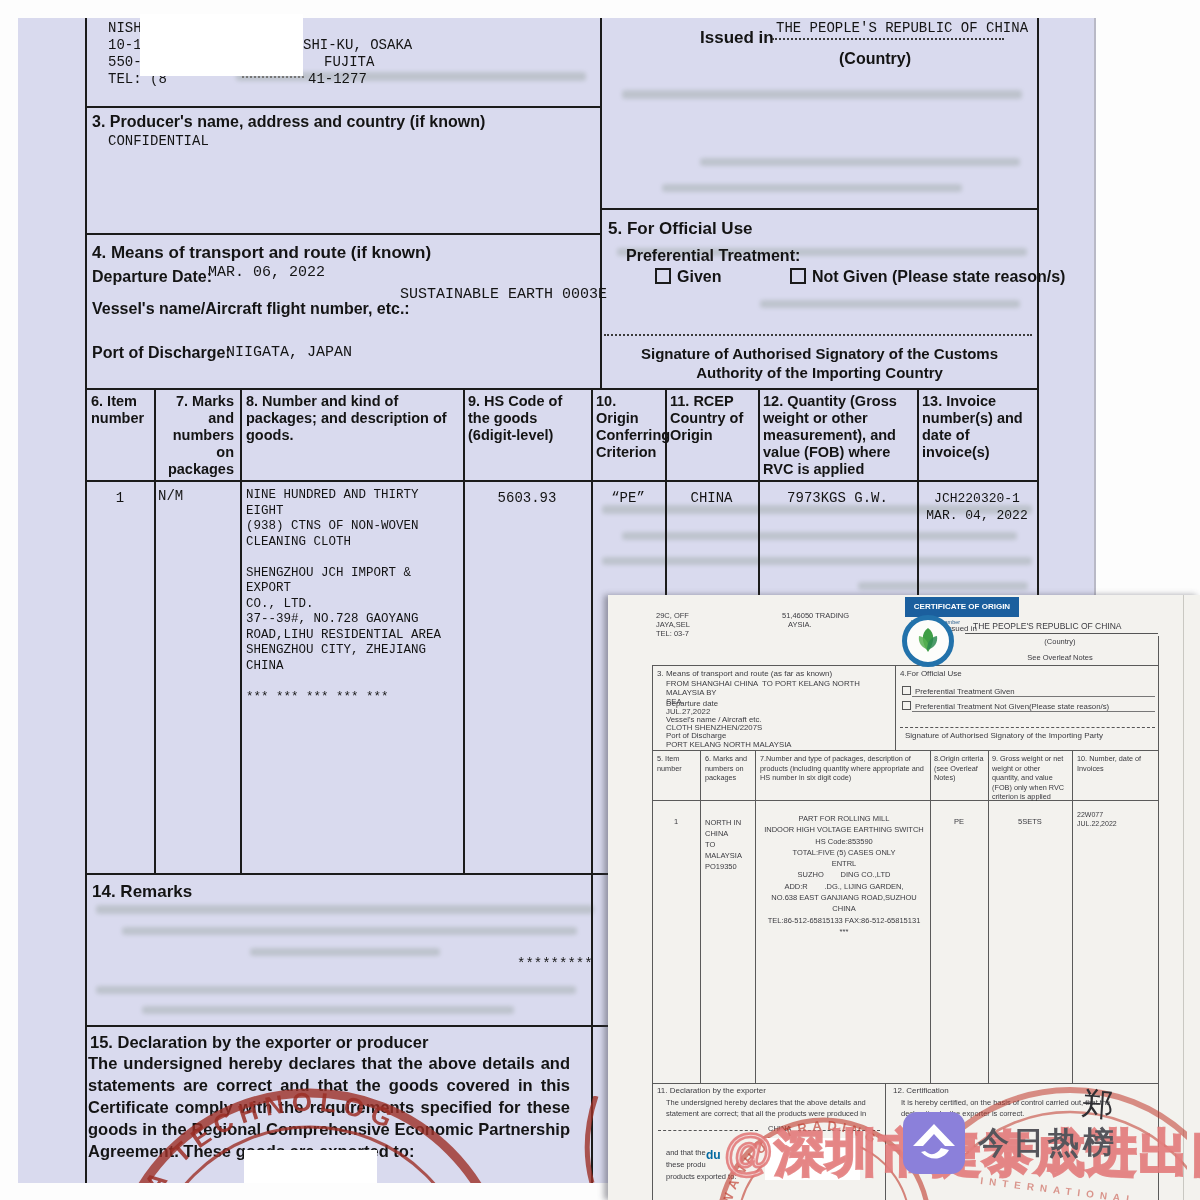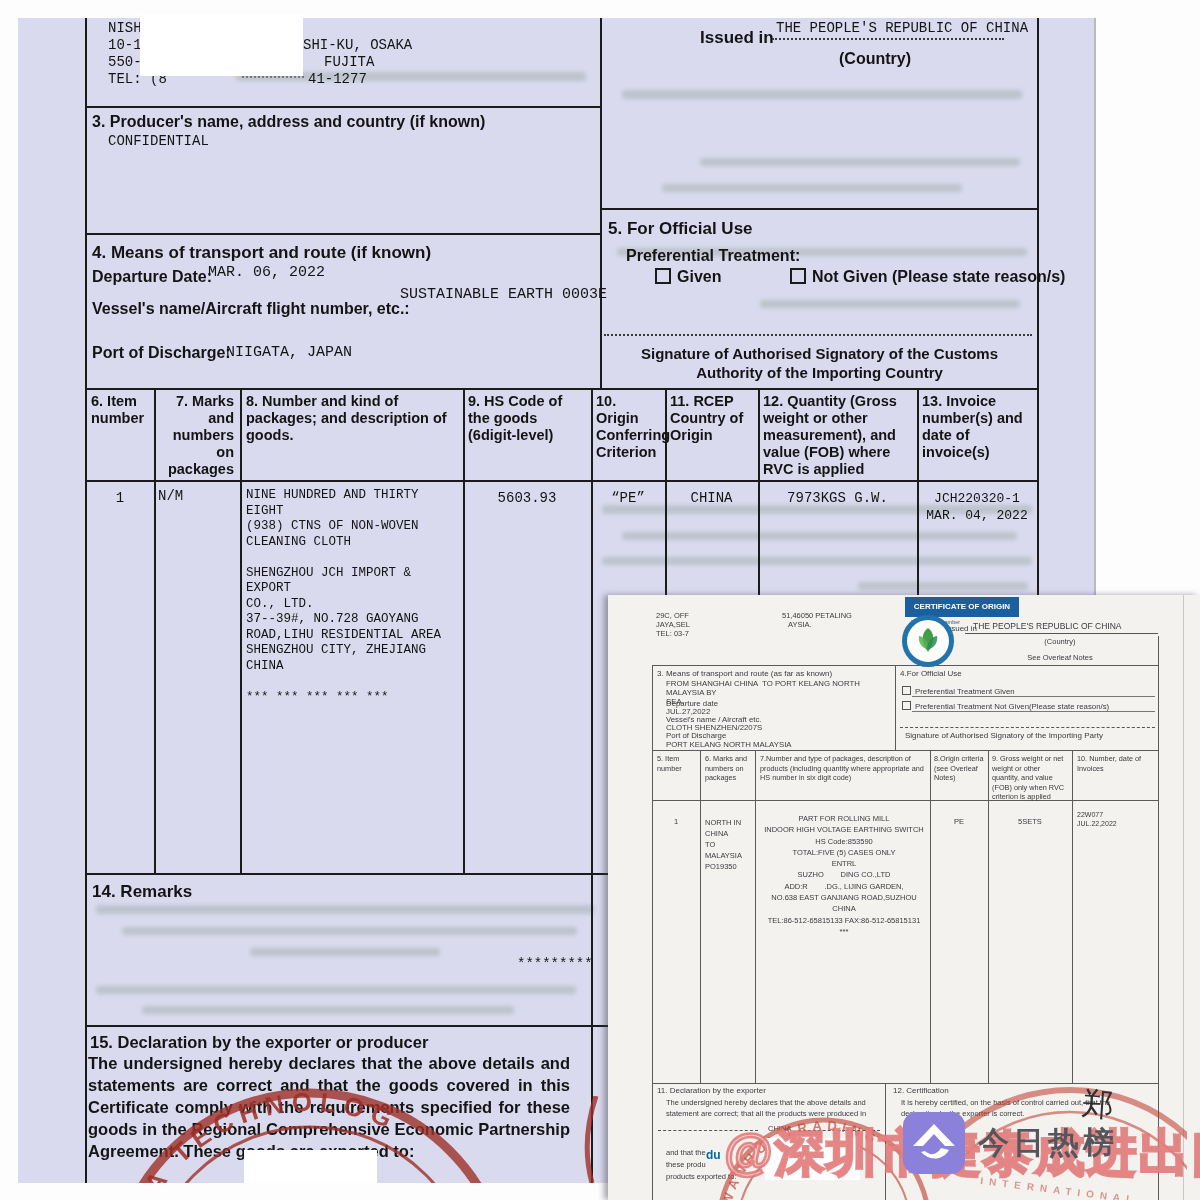--- a/index.html
+++ b/index.html
@@ -168,21 +168,21 @@
 <div class="vl2" style="left:1158px;top:636px;height:564px;z-index:12;"></div>
 <div class="vl2" style="left:895px;top:665px;height:85px;z-index:12;"></div>
 <div class="vl2" style="left:700px;top:750px;height:333px;z-index:12;"></div>
 <div class="vl2" style="left:755px;top:750px;height:333px;z-index:12;"></div>
 <div class="vl2" style="left:930px;top:750px;height:333px;z-index:12;"></div>
 <div class="vl2" style="left:988px;top:750px;height:333px;z-index:12;"></div>
 <div class="vl2" style="left:1072px;top:750px;height:333px;z-index:12;"></div>
 <div class="vl2" style="left:885px;top:1083px;height:117px;z-index:12;"></div>
 
 <div class="abs doc2txt" style="left:656px;top:611px;font-size:7.5px;z-index:13;">29C, OFF</div>
-<div class="abs doc2txt" style="left:782px;top:611px;font-size:7.5px;z-index:13;">51,46050 PETALING</div>
+<div class="abs doc2txt" style="left:782px;top:611px;font-size:7.5px;z-index:13;">51,46050 TRADING</div>
 <div class="abs doc2txt" style="left:656px;top:620px;font-size:7.5px;z-index:13;">JAYA,SEL</div>
 <div class="abs doc2txt" style="left:788px;top:620px;font-size:7.5px;z-index:13;">AYSIA.</div>
 <div class="abs doc2txt" style="left:656px;top:629px;font-size:7.5px;z-index:13;">TEL: 03-7</div>
 
 <div class="abs" style="left:905px;top:597px;width:114px;height:20px;background:#1b5f9e;z-index:13;">
   <div class="ctr" style="color:#fff;font-size:8px;font-weight:bold;line-height:20px;">CERTIFICATE OF ORIGIN</div>
 </div>
 <div class="abs" style="left:910px;top:619px;font-size:5.5px;color:#2a5f8e;z-index:13;">Accredited Chamber</div>
 <div class="abs doc2txt" style="left:945px;top:624px;font-size:8px;z-index:13;">Issued in</div>
 <div class="abs" style="left:902px;top:615px;width:52px;height:52px;border-radius:50%;background:#fdfdfb;border:5px solid #2272ab;box-sizing:border-box;z-index:14;">

